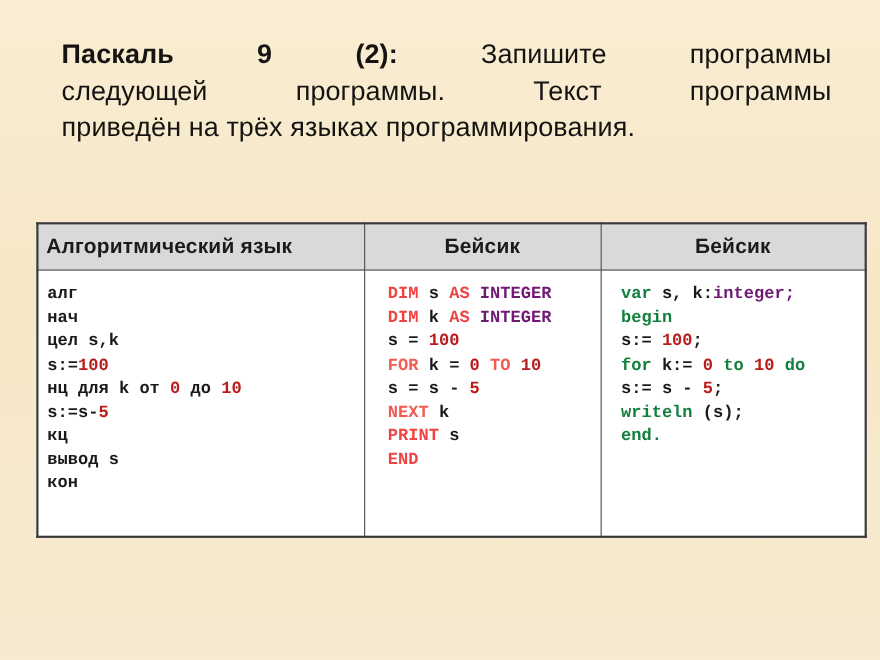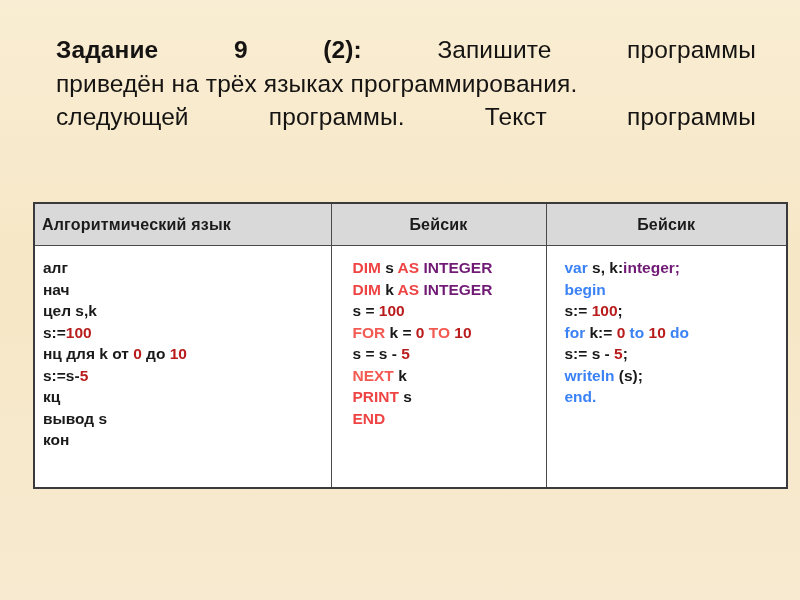--- a/index.html
+++ b/index.html
@@ -67,69 +67,69 @@
   }
   #lang-table th,
   #lang-table td {
     border: 1.5px solid #4a4a4c;
     vertical-align: top;
     padding: 0;
   }
   #lang-table thead th {
     background: #d9d9d9;
     height: 41px;
-    font-size: 16px;
+    font-size: 19px;
     font-weight: 700;
     color: #1b1b1b;
     text-align: center;
     vertical-align: middle;
     letter-spacing: 0.2px;
   }
   #lang-table thead th.col-alg { text-align: left; padding-left: 7px; }
 
   col.c-alg { width: 297px; }
   col.c-bas { width: 215px; }
   col.c-pas { width: 241px; }
 
   #lang-table tbody td {
     background: #ffffff;
     height: 222px;
     padding: 11px 0 8px 8px;
   }
 
   
   .code {
-    font-family: Liberation Sans, sans-serif;
+    font-family: Liberation Mono, monospace;
     font-size: 15.5px;
     line-height: 21.5px;
     white-space: pre;
     color: #1a1a1a;
     font-weight: 700;
   }
   .code.bas { padding-left: 13px; }
   .code.pas { padding-left: 10px; }
   .code .line { display: block; min-height: 21.5px; }
 
   
   .t-num  { color: #b91c1c; }
   .t-kw-b { color: #ef4444; }   
   .t-kw-r { color: #f25a52; }   
   .t-type { color: #701a75; }   
-  .t-kw-p { color: #3b82f6; }   
+  .t-kw-p { color: #15803d; }   
   .t-plain { color: #1a1a1a; }
 </style>
 </head>
 <body>
 
 <div id="slide">
 
   <div id="task-heading">
-    <span class="ln"><b>Задание</b> <b>9</b> <b>(2):</b> <span>Запишите</span> <span>программы</span></span>
+    <span class="ln"><b>Паскаль</b> <b>9</b> <b>(2):</b> <span>Запишите</span> <span>программы</span></span>
+    <span class="ln"><span>следующей</span> <span>программы.</span> <span>Текст</span> <span>программы</span></span>
     <span class="ln last">приведён на трёх языках программирования.</span>
-    <span class="ln"><span>следующей</span> <span>программы.</span> <span>Текст</span> <span>программы</span></span>
   </div>
 
   <table id="lang-table">
     <colgroup>
       <col class="c-alg">
       <col class="c-bas">
       <col class="c-pas">
     </colgroup>
     <thead>
       <tr>

